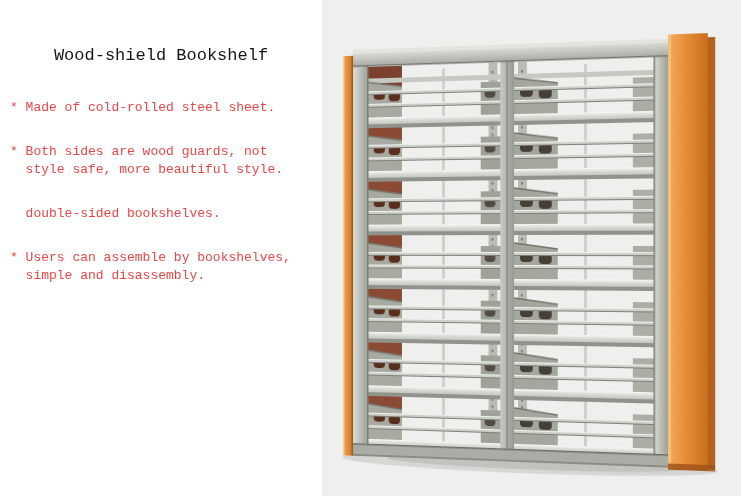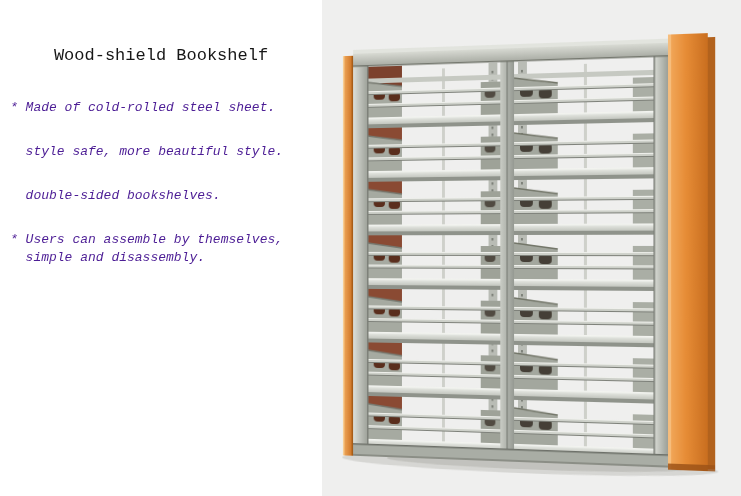--- a/index.html
+++ b/index.html
@@ -14,21 +14,21 @@
     width:322px;height:380px;box-sizing:border-box;
     padding:46px 0 0 10px;background:#ffffff;flex:none;
     position:relative;z-index:2;
   }
   .title{
     margin:0 10px 34px 0;font-size:17px;font-weight:normal;
     text-align:center;white-space:pre;letter-spacing:0px;color:#161616;
   }
   .bullet{margin:0 0 26px 0;}
   .bullet .line{
-    font-size:13px;line-height:18px;white-space:pre;color:#4c1d95;font-style:italic;
+    font-size:13px;line-height:18px;white-space:pre;color:#ef4444;
   }
   .bullet .line.cont{padding-left:2ch;}
   
   .photo-panel{
     width:419px;height:496px;flex:none;overflow:hidden;
     background:var(--photo-background,#efefee);
     position:relative;z-index:1;
   }
   #bookshelf-svg{
     display:block;width:419px;height:496px;
@@ -42,30 +42,31 @@
 <div class="page">
 
   <div class="text-panel">
     <h1 class="title">Wood-shield Bookshelf</h1>
 
     <div class="bullet">
       <div class="line">* Made of cold-rolled steel sheet.</div>
     </div>
 
     <div class="bullet">
+      <div class="line">* Both sides are wood guards, not</div>
       <div class="line cont">style safe, more beautiful style.</div>
     </div>
 
     <div class="bullet">
       <div class="line cont">double-sided bookshelves.</div>
     </div>
 
 
     <div class="bullet">
-      <div class="line">* Users can assemble by themselves,</div>
+      <div class="line">* Users can assemble by bookshelves,</div>
       <div class="line cont">simple and disassembly.</div>
     </div>
   </div>
 
   <div class="photo-panel">
     <svg id="bookshelf-svg" viewBox="0 0 419 496" xmlns="http://www.w3.org/2000/svg">
   <defs>
     <linearGradient id="woodG" x1="0" y1="0" x2="1" y2="0">
       <stop offset="0" stop-color="#f3ab5e"></stop>
       <stop offset="0.45" stop-color="#e68c36"></stop>

